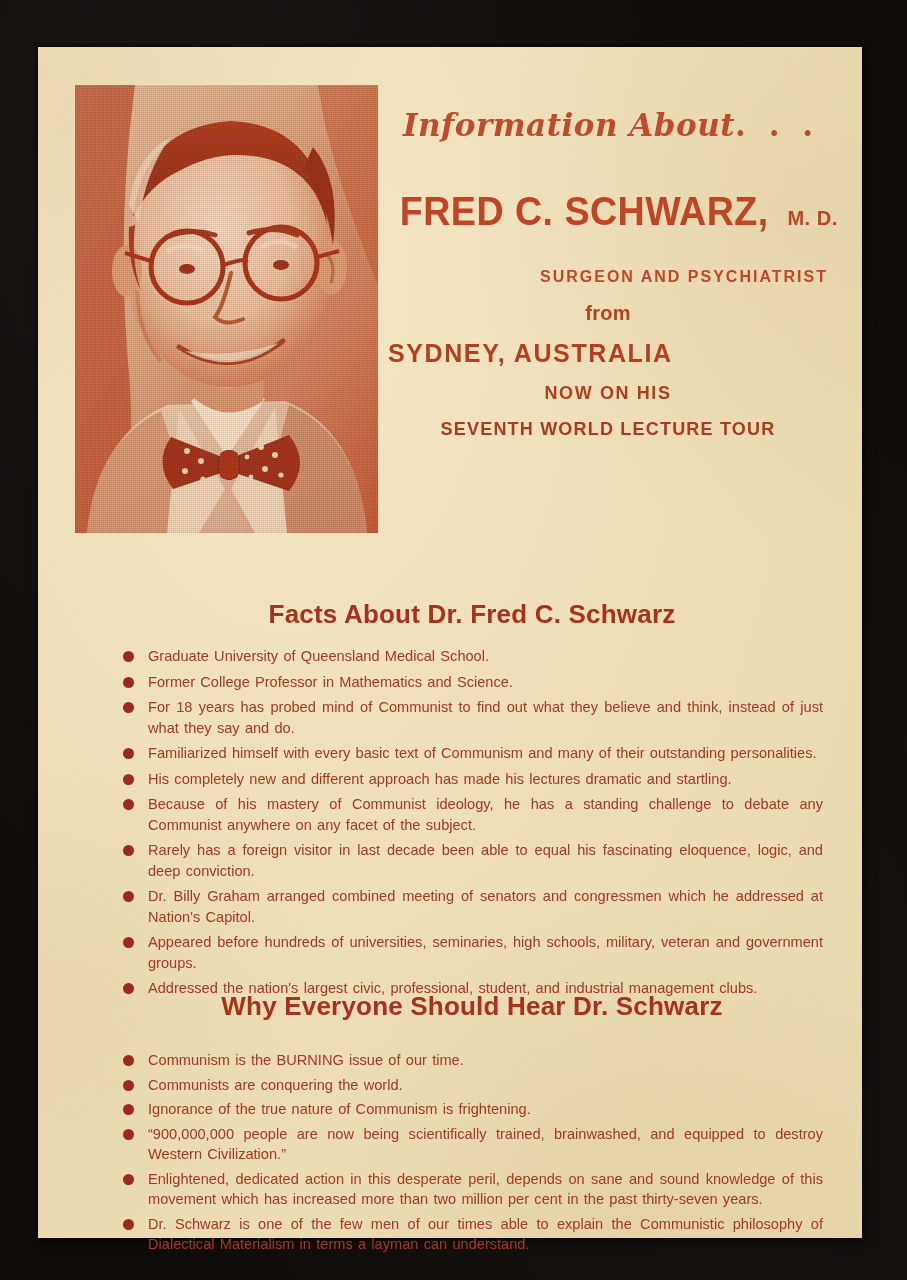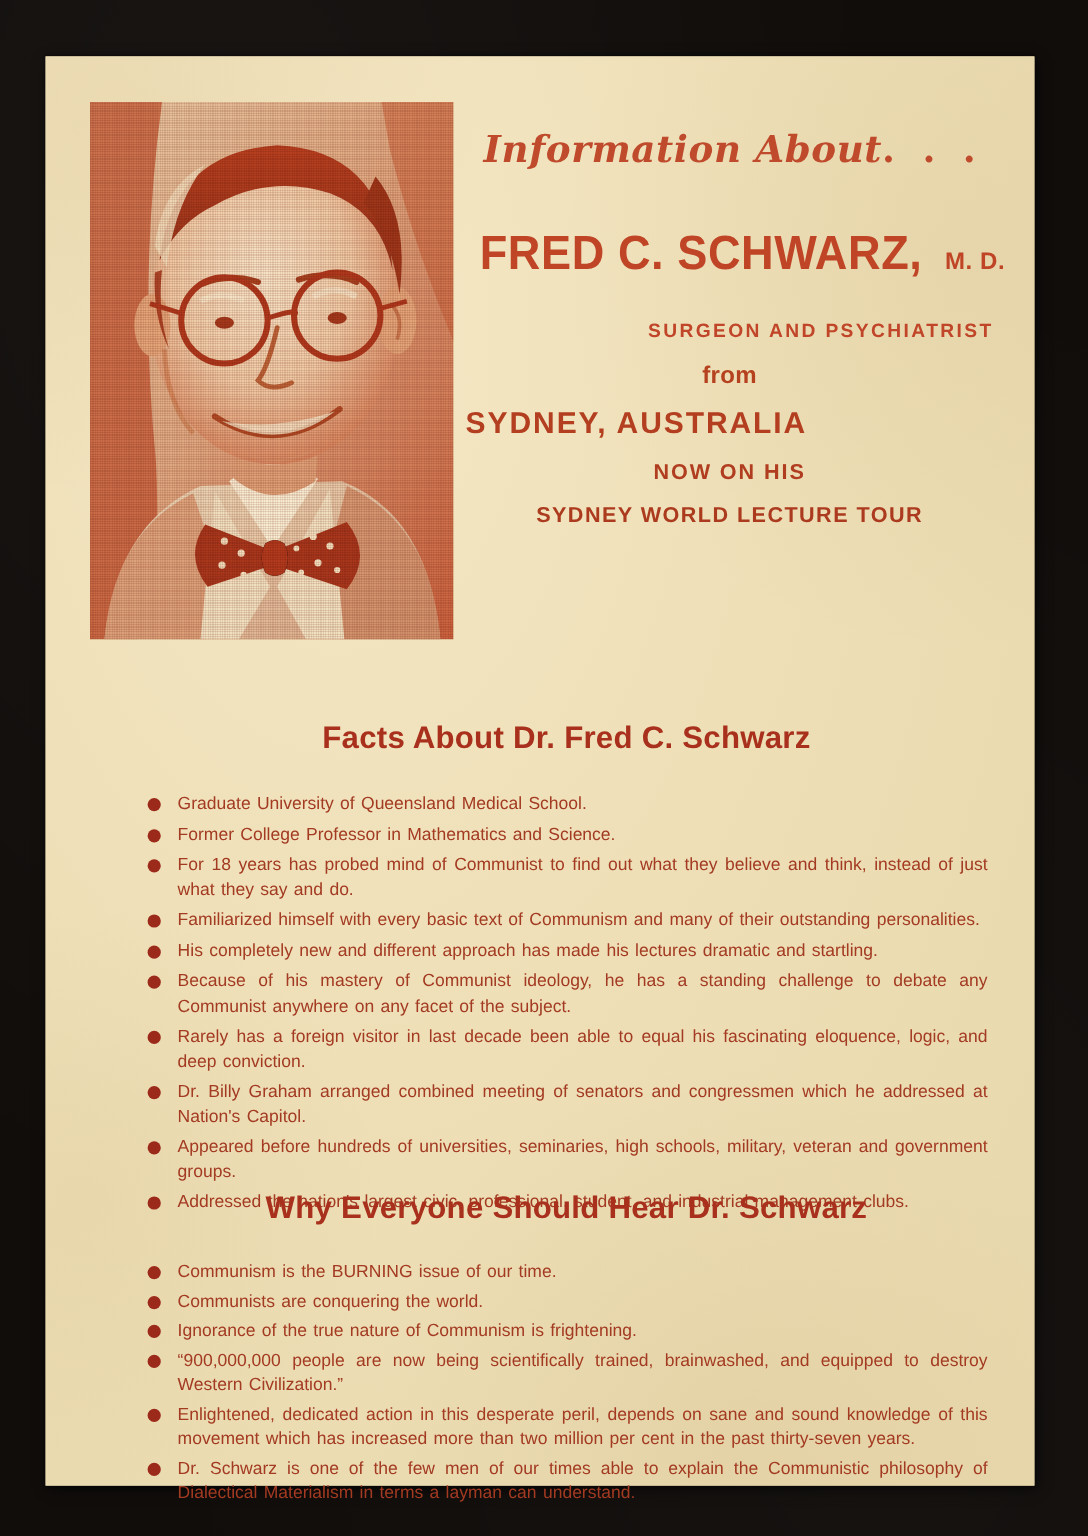--- a/index.html
+++ b/index.html
@@ -203,21 +203,21 @@
     left: 6px;
     top: 5px;
     width: 11px;
     height: 11px;
     border-radius: 50%;
     background: #9c2a1a;
   }
   .bullet-item .txt { display: block; }
 
   #sec-facts { top: 552px; }
-  #sec-facts .bullet-list { margin-top: 30px; }
+  #sec-facts .bullet-list { margin-top: 16px; }
   #sec-why { top: 944px; }
   #sec-why .bullet-list { margin-top: 28px; }
   #sec-why .bullet-item { margin-bottom: 4px; }
 </style>
 </head>
 <body>
 
 <div class="backdrop"></div>
 
 <div class="flyer">
@@ -324,21 +324,21 @@
       <div class="script-line"><span>Information About</span><span class="dots">. . .</span></div>
 
       <div class="name-line">
         <span class="name-main">FRED C. SCHWARZ,</span><span class="name-suffix">M. D.</span>
       </div>
 
       <div class="sub1">SURGEON  AND  PSYCHIATRIST</div>
       <div class="sub-from">from</div>
       <div class="sub2">SYDNEY,  AUSTRALIA</div>
       <div class="sub3">NOW ON HIS</div>
-      <div class="sub4">SYDNEY WORLD LECTURE TOUR</div>
+      <div class="sub4">SEVENTH WORLD LECTURE TOUR</div>
     </div>
   </div>
 
   <div class="section" id="sec-facts">
     <div class="section-heading">Facts About Dr. Fred C. Schwarz</div>
     <ul class="bullet-list">
       <li class="bullet-item">
         <span class="dot"></span>
         <span class="txt">Graduate University of Queensland Medical School.</span>
       </li>

